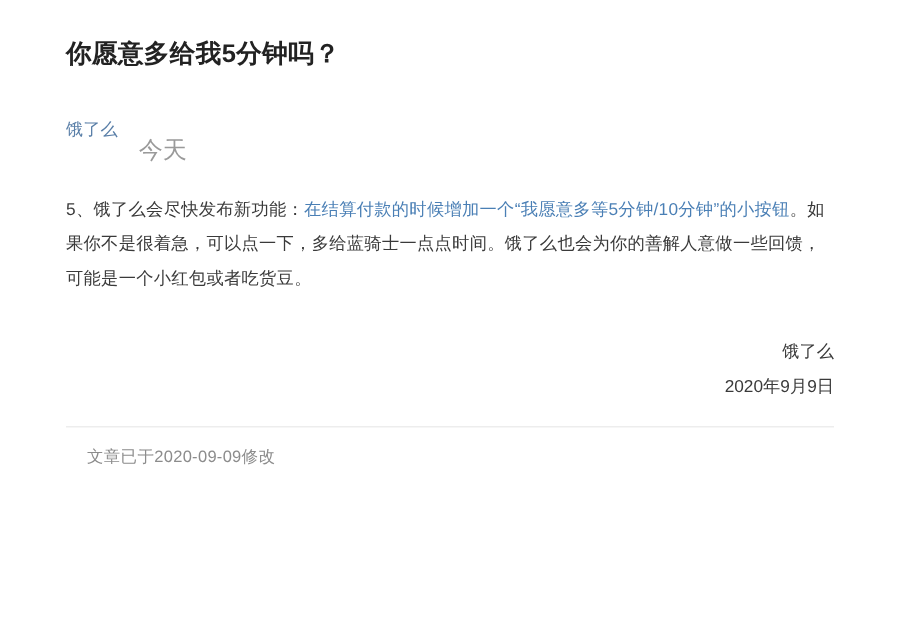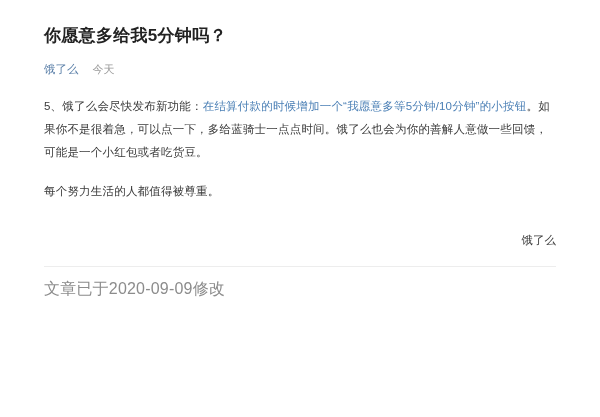--- a/index.html
+++ b/index.html
@@ -34,21 +34,22 @@
     align-items: center;
     gap: 14px;
     margin-bottom: 18px;
   }
   .meta-account {
     color: #5a7fa8;
     font-size: 11.5px;
   }
   .meta-date {
     color: #9a9a9a;
-    font-size: 11px;
+    font-size: 16px;
+    margin-top: 28px;
   }
   .para {
     font-size: 11.5px;
     line-height: 2.0;
     color: #3a3a3a;
     margin: 0 0 14px 0;
     letter-spacing: 0.2px;
   }
   .para.spaced {
     margin-bottom: 16px;
@@ -65,23 +66,23 @@
   }
   .sign-block {
     margin-top: 26px;
   }
   .divider {
     border: 0;
     border-top: 1px solid #ededed;
     margin: 14px 0 0 0;
   }
   .footer-note {
-    font-size: 16px;
+    font-size: 11px;
     color: #8c8c8c;
-    margin: 12px 0 0 0;
+    margin: 12px 0 0 14px;
     letter-spacing: 0.2px;
   }
   .bottom-edge {
     position: absolute;
     left: 0;
     right: 0;
     bottom: 0;
     height: 4px;
     background: #ffffff;
   }
@@ -97,26 +98,24 @@
     <span class="meta-account">饿了么</span>
     <span class="meta-date">今天</span>
   </div>
 
 
   <p class="para spaced">
     <span>5、饿了么会尽快发布新功能：</span><span class="hl">在结算付款的时候增加一个“我愿意多等5分钟/10分钟”的小按钮</span><span>。如果你不是很着急，可以点一下，多给蓝骑士一点点时间。饿了么也会为你的善解人意做一些回馈，可能是一个小红包或者吃货豆。</span>
   </p>
 
 
-  <p class="para">
-    <span>每个努力生活的人都值得被尊重。</span>
-  </p>
 
   <div class="sign-block">
     <p class="sign">饿了么</p>
+    <p class="sign">2020年9月9日</p>
   </div>
 
   <hr class="divider">
 
   <p class="footer-note">文章已于2020-09-09修改</p>
 
   <div class="bottom-edge"></div>
 </div>
 
 </body></html>

